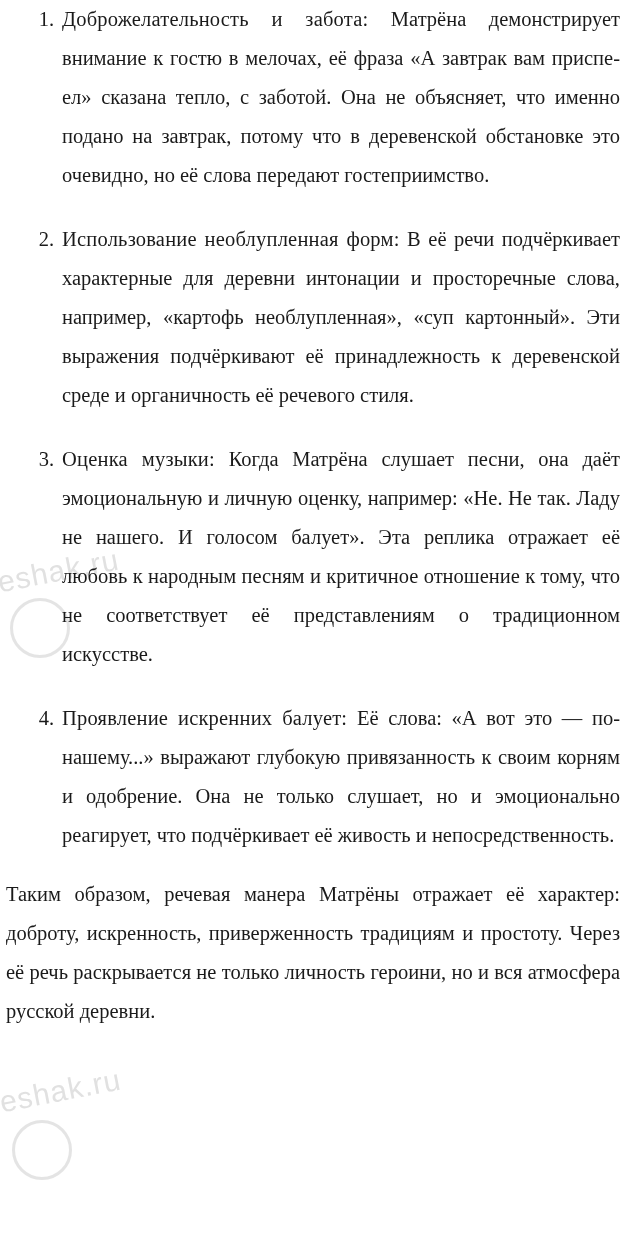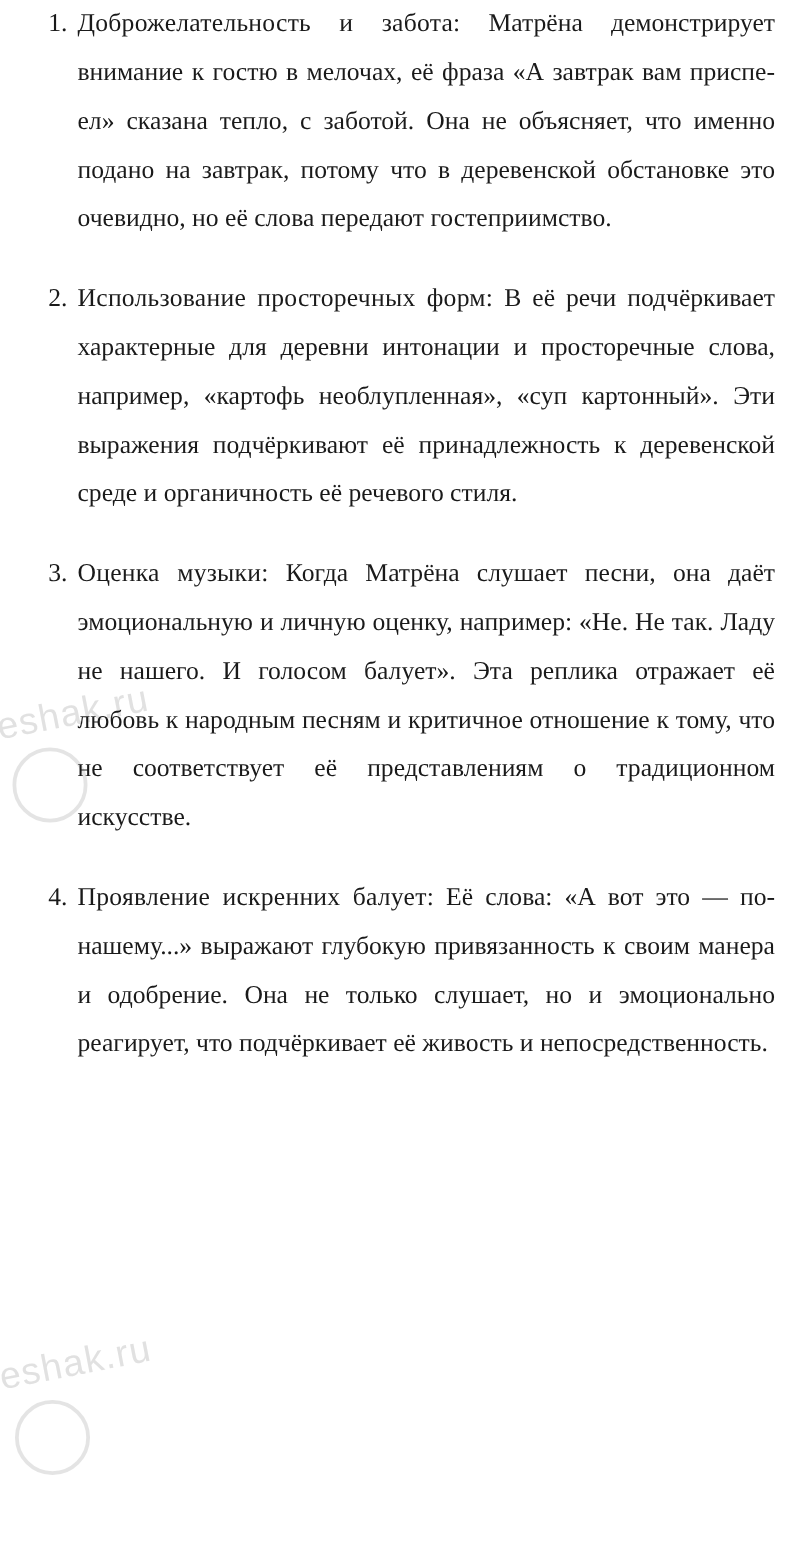--- a/index.html
+++ b/index.html
@@ -111,27 +111,28 @@
 
   <div class="content">
 
     <ol class="items">
       <li class="item">
         <span class="num">1.</span>
         <span class="lead">Доброжелательность и забота:</span><span> Матрёна демонстрирует внимание к гостю в мелочах, её фраза «А завтрак вам приспе-ел» сказана тепло, с заботой. Она не объясняет, что именно подано на завтрак, потому что в деревенской обстановке это очевидно, но её слова передают гостеприимство.</span>
       </li>
       <li class="item">
         <span class="num">2.</span>
-        <span class="lead">Использование просторечных форм:</span><span> В её речи подчёркивает характерные для деревни интонации и просторечные слова, например, «картофь необлупленная», «суп картонный». Эти выражения подчёркивают её принадлежность к деревенской среде и органичность её речевого стиля.</span>
+        <span class="lead">Использование необлупленная форм:</span><span> В её речи подчёркивает характерные для деревни интонации и просторечные слова, например, «картофь необлупленная», «суп картонный». Эти выражения подчёркивают её принадлежность к деревенской среде и органичность её речевого стиля.</span>
       </li>
       <li class="item">
         <span class="num">3.</span>
         <span class="lead">Оценка музыки:</span><span> Когда Матрёна слушает песни, она даёт эмоциональную и личную оценку, например: «Не. Не так. Ладу не нашего. И голосом балует». Эта реплика отражает её любовь к народным песням и критичное отношение к тому, что не соответствует её представлениям о традиционном искусстве.</span>
       </li>
       <li class="item">
         <span class="num">4.</span>
-        <span class="lead">Проявление искренних балует:</span><span> Её слова: «А вот это — по-нашему...» выражают глубокую привязанность к своим манера и одобрение. Она не только слушает, но и эмоционально реагирует, что подчёркивает её живость и непосредственность.</span>
+        <span class="lead">Проявление искренних балует:</span><span> Её слова: «А вот это — по-нашему...» выражают глубокую привязанность к своим корням и одобрение. Она не только слушает, но и эмоционально реагирует, что подчёркивает её живость и непосредственность.</span>
       </li>
     </ol>
 
+    <p class="closing">Таким образом, речевая манера Матрёны отражает её характер: доброту, искренность, приверженность традициям и простоту. Через её речь раскрывается не только личность героини, но и вся атмосфера русской деревни.</p>
 
   </div>
 </div>
 
 </body></html>

